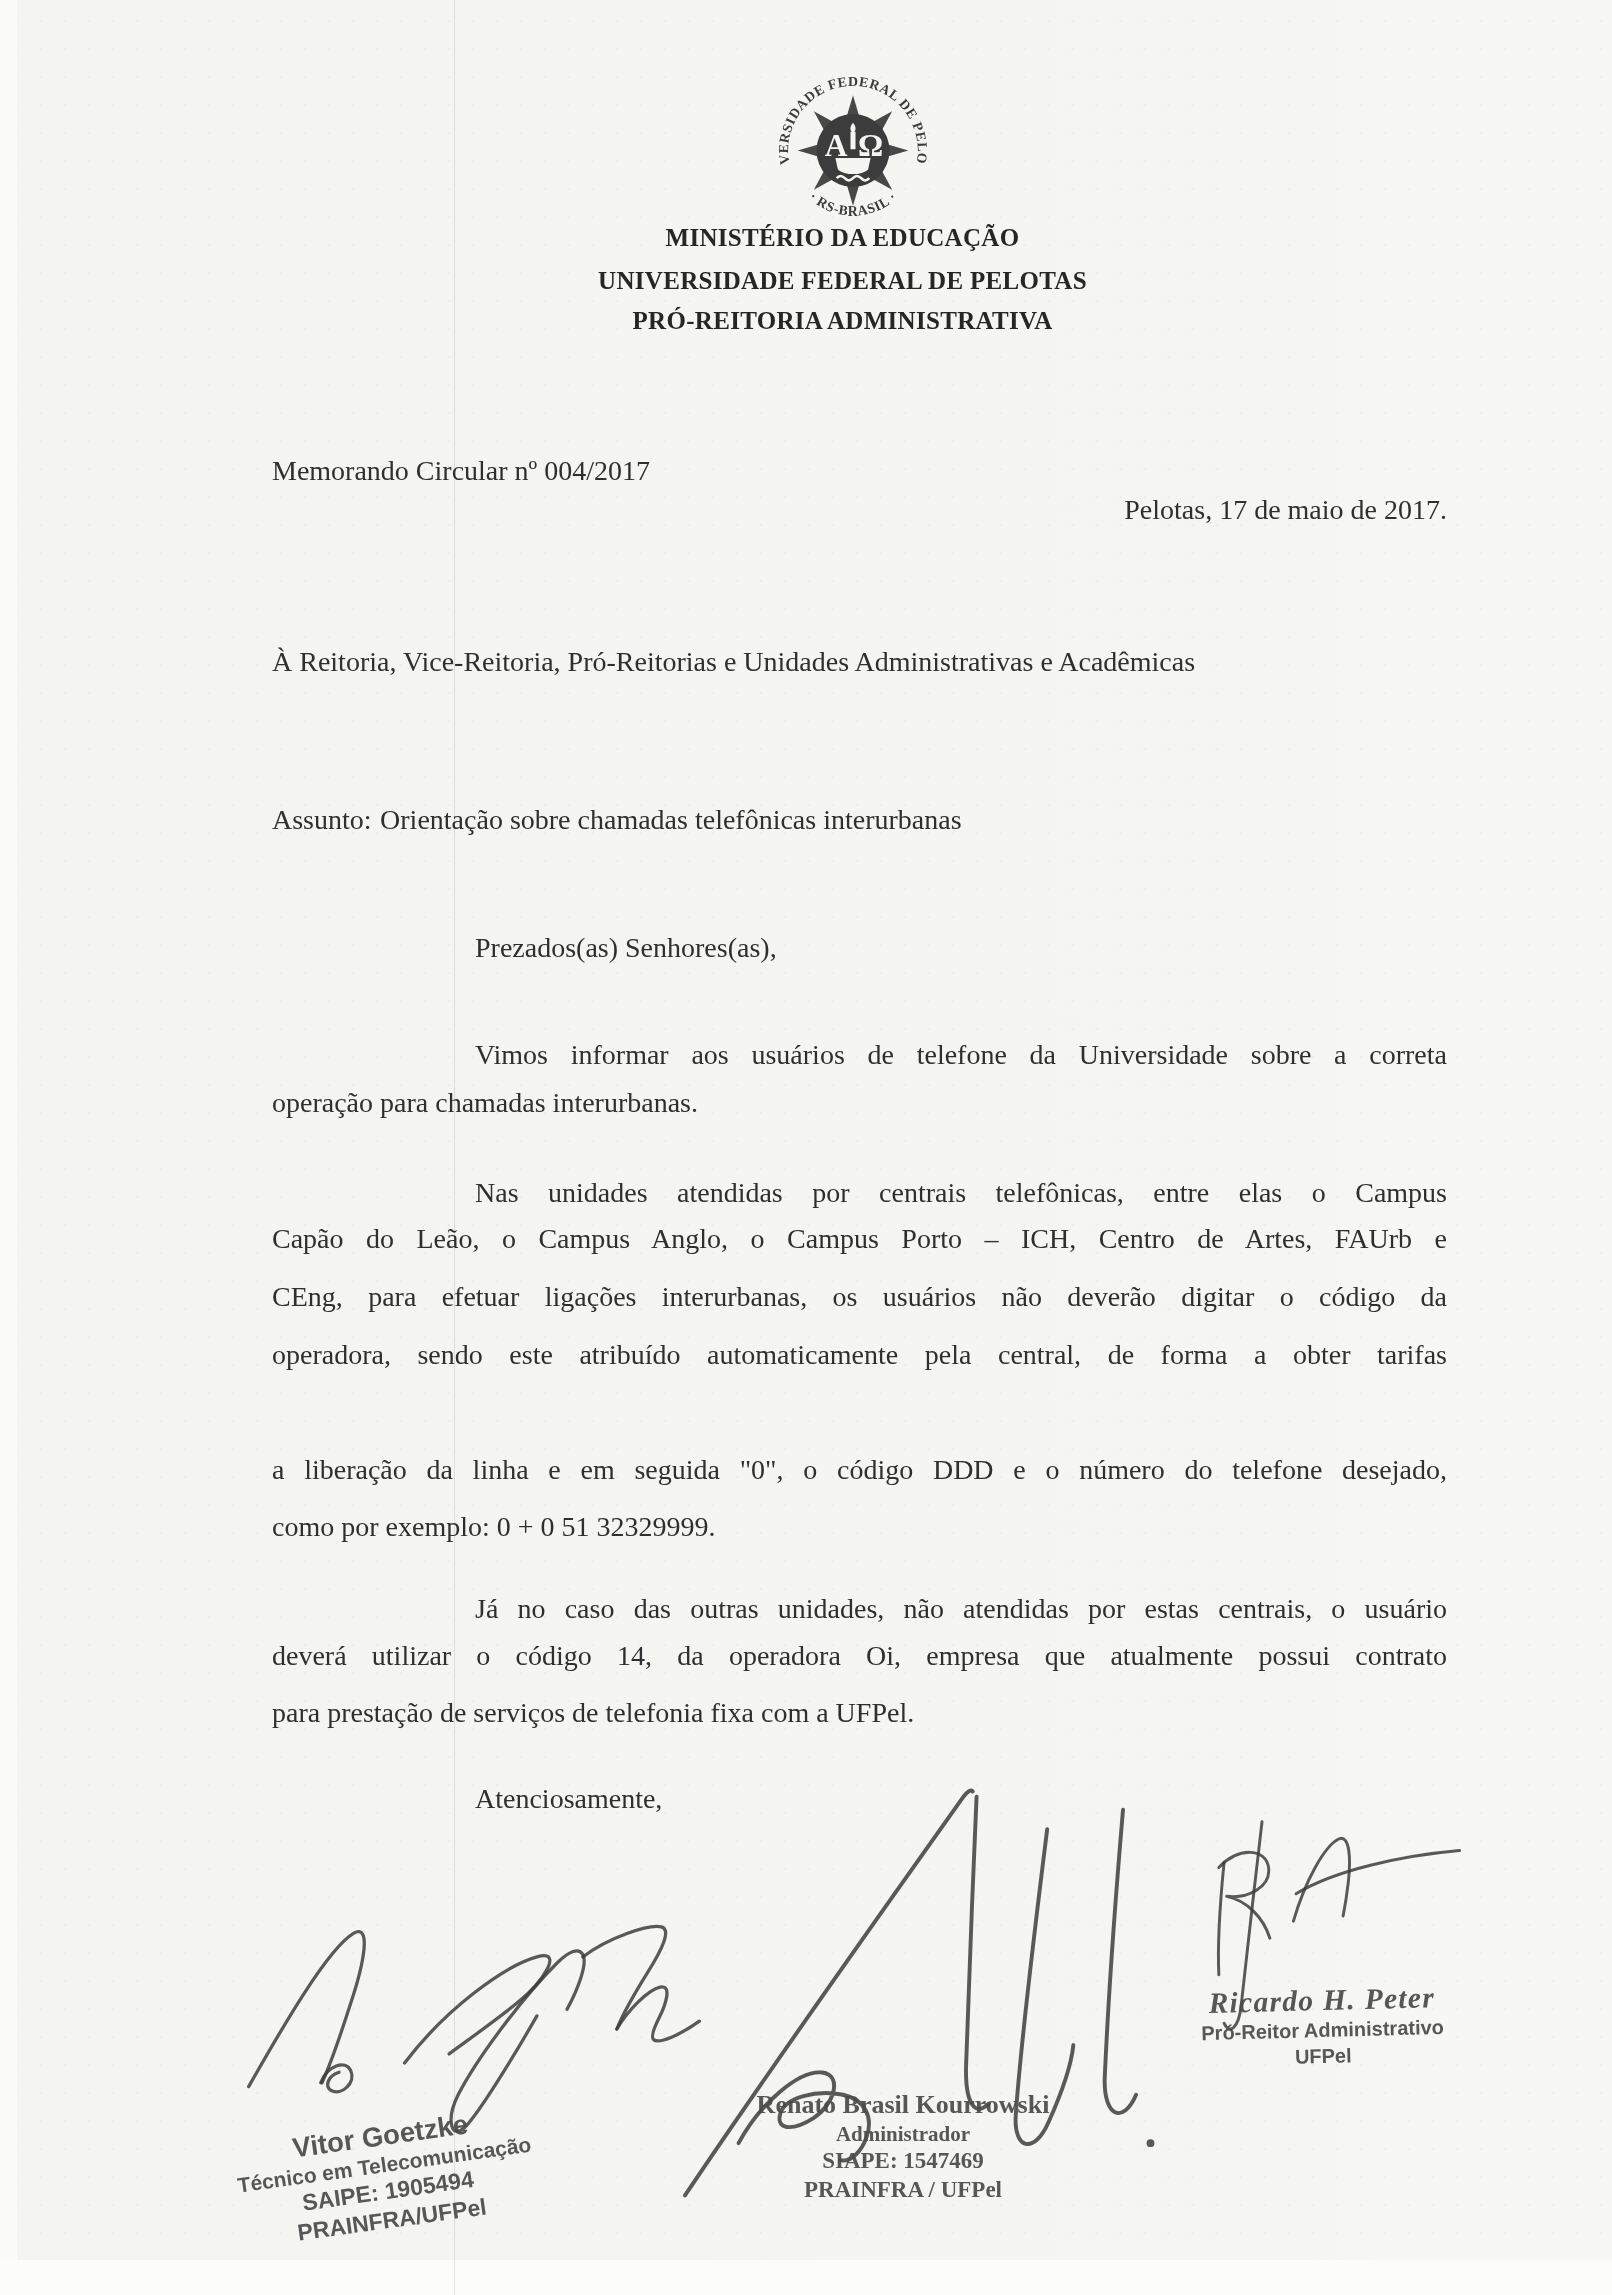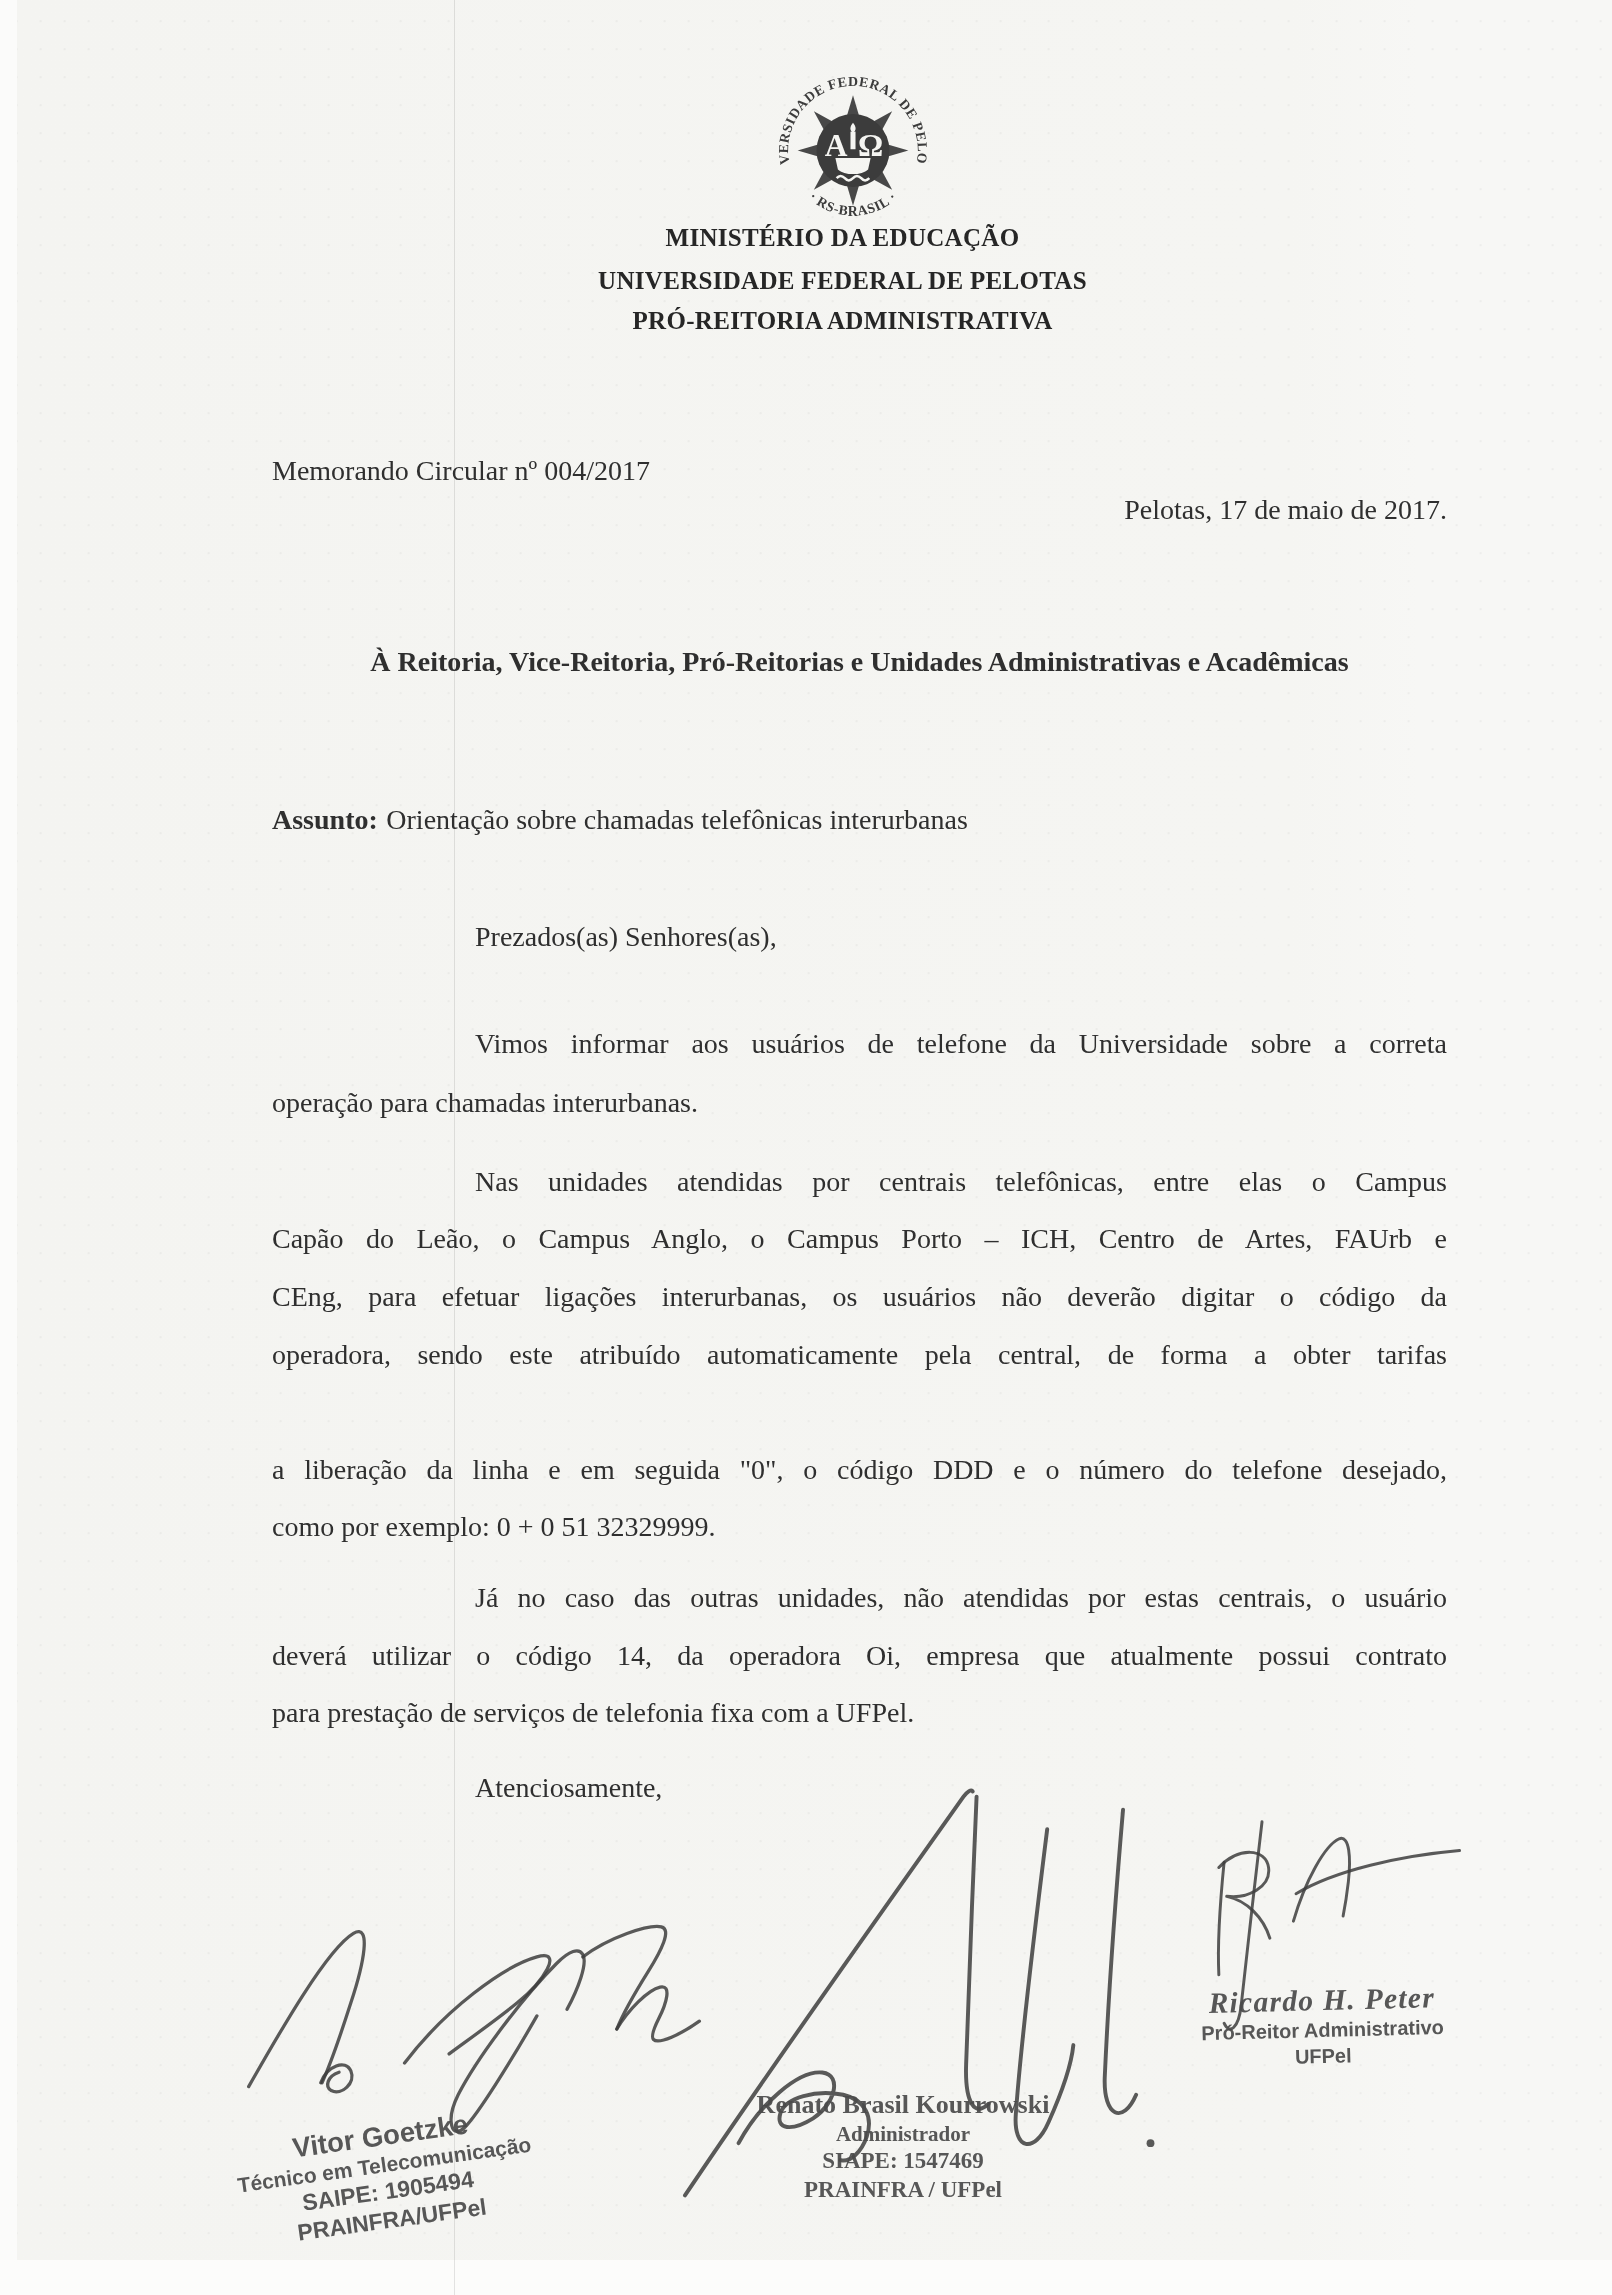--- a/index.html
+++ b/index.html
@@ -26,23 +26,23 @@
 
   
   .hline{position:absolute;left:0;width:1613px;text-align:center;transform:translateX(36px);
          font-weight:bold;font-size:25px;line-height:30px;letter-spacing:0.3px;color:#262626;}
 
   
   .line{position:absolute;left:272px;width:1175px;font-size:28px;line-height:35px;
         color:#2f2f2f;white-space:nowrap;}
   .wrap{white-space:normal;}
   .just{white-space:normal;text-align:justify;text-align-last:justify;text-justify:inter-word;}
-  .indent{padding-left:203px;box-sizing:border-box;}
+  .indent{padding-left:203px;box-sizing:border-box;margin-top:11px;}
   .right{text-align:right;}
-  .bold{font-weight:bold;text-align:center;}
+  .bold{font-weight:normal;}
   .subject-text{margin-left:8.5px;}
 
   
   .sig{position:absolute;}
   .sig path,.sig circle{stroke:#3d3d3d;stroke-linecap:round;stroke-linejoin:round;fill:none;opacity:.85;}
   .sig circle{fill:#3d3d3d;stroke:none;}
 
   
   .stamp{position:absolute;text-align:center;color:#4a4a4a;opacity:.92;
          font-family:"Liberation Sans","DejaVu Sans",sans-serif;font-weight:bold;}

